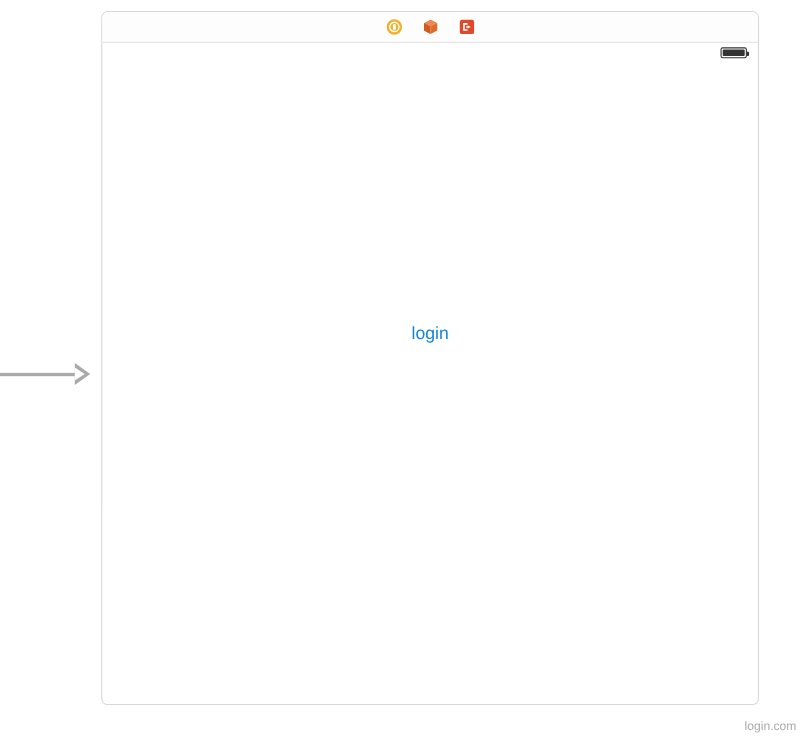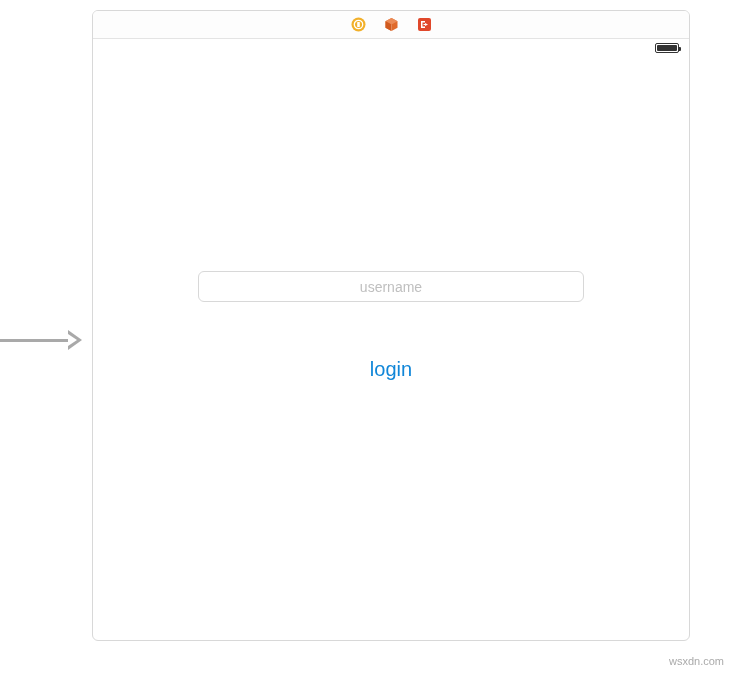--- a/index.html
+++ b/index.html
@@ -133,21 +133,21 @@
       font-family: inherit;
     }
     .text-input::placeholder {
       color: #bfbfbf;
     }
     .login-btn {
       margin-top: 24px;
       background: none;
       border: none;
       color: #1086d8;
-      font-size: 20px;
+      font-size: 16px;
       cursor: pointer;
       font-family: inherit;
     }
     .watermark {
       position: absolute;
       right: 10px;
       bottom: 8px;
       font-size: 11px;
       color: #aaa;
     }
@@ -187,19 +187,18 @@
   </div>
 
   <div class="status-bar">
     <div class="battery">
       <div class="battery-fill"></div>
     </div>
   </div>
 
   <div class="content">
     <div class="login-form">
-      <input type="text" class="text-input" placeholder="username" style="">
       <button class="login-btn">login</button>
     </div>
   </div>
 </div>
 
-<div class="watermark">wsxdn.com</div>
+<div class="watermark">login.com</div>
 
 </body></html>

